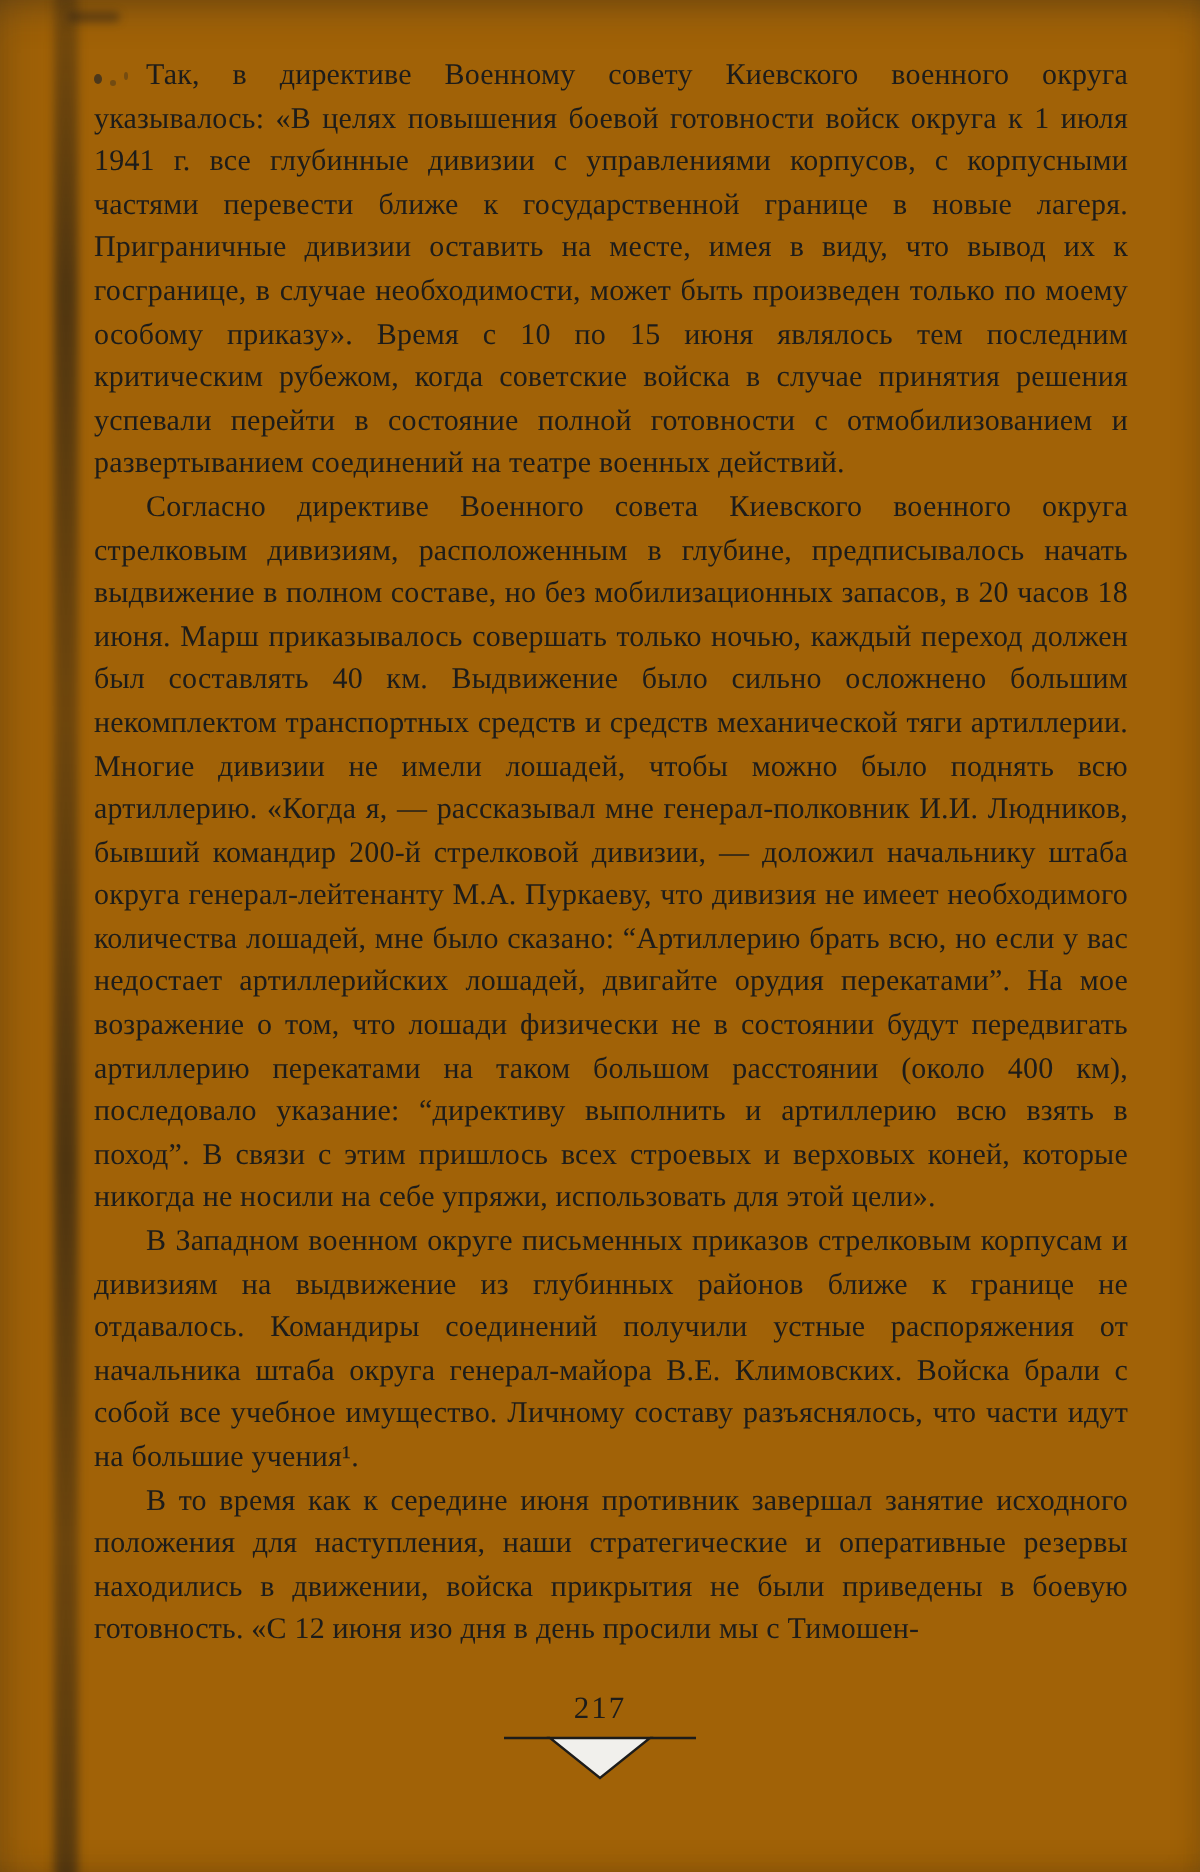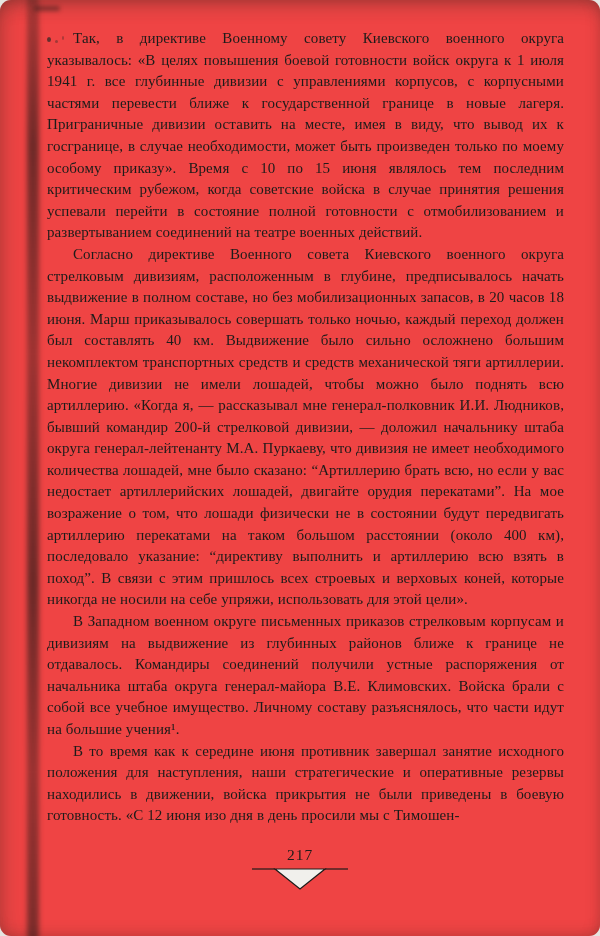--- a/index.html
+++ b/index.html
@@ -6,27 +6,26 @@
   html, body { width:600px; height:936px; }
   body {
     font-family:"Liberation Serif", "DejaVu Serif", serif;
     background:#e6e5e1;
     color:#1d1c1a;
     position:relative;
     overflow:hidden;
   }
   .page {
     position:absolute; inset:0;
-    background:#ef4444;
+    background:#a16207;
     box-shadow:
       inset 0 16px 20px -14px rgba(45,40,34,0.45),
       inset 16px 0 22px -14px rgba(45,40,34,0.28),
       inset -10px 0 16px -11px rgba(45,40,34,0.22),
       inset 0 -12px 16px -12px rgba(45,40,34,0.22);
-    border-radius: 11px;
   }
   
   .scan-band {
     position:absolute; left:27px; top:-6px; bottom:-6px; width:12px;
     background:linear-gradient(to bottom,
       rgba(28,25,22,0.30) 0%,
       rgba(28,25,22,0.60) 16%,
       rgba(28,25,22,0.38) 38%,
       rgba(28,25,22,0.62) 62%,
       rgba(28,25,22,0.40) 82%,

